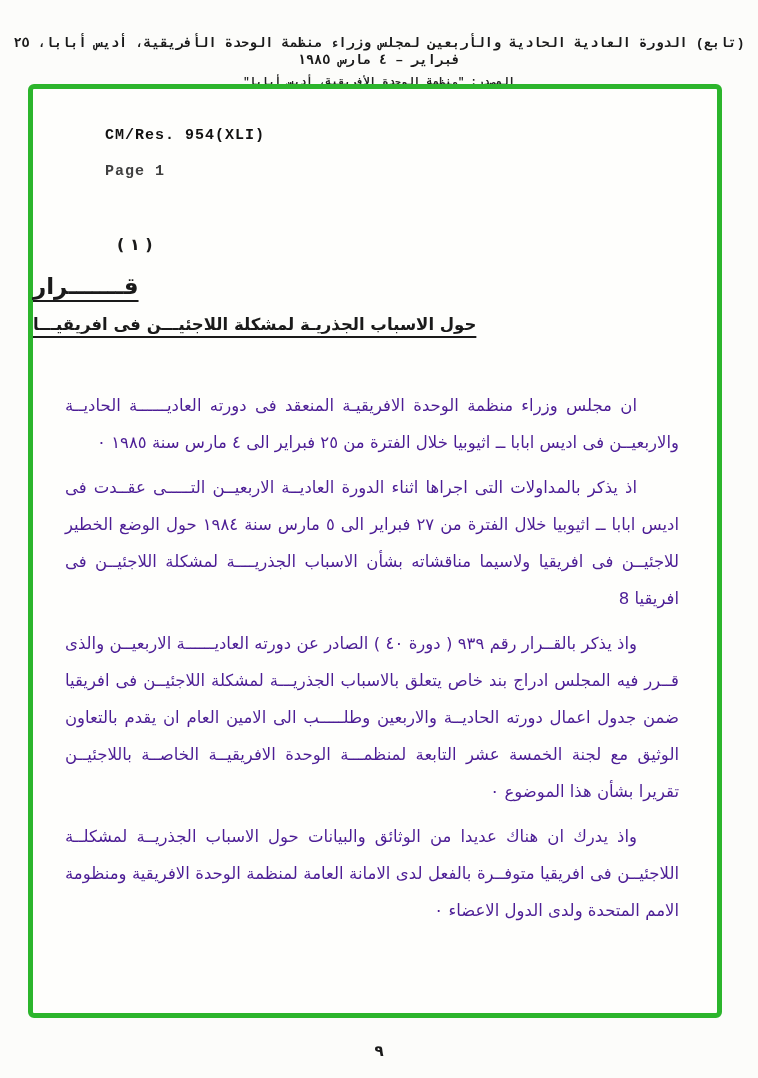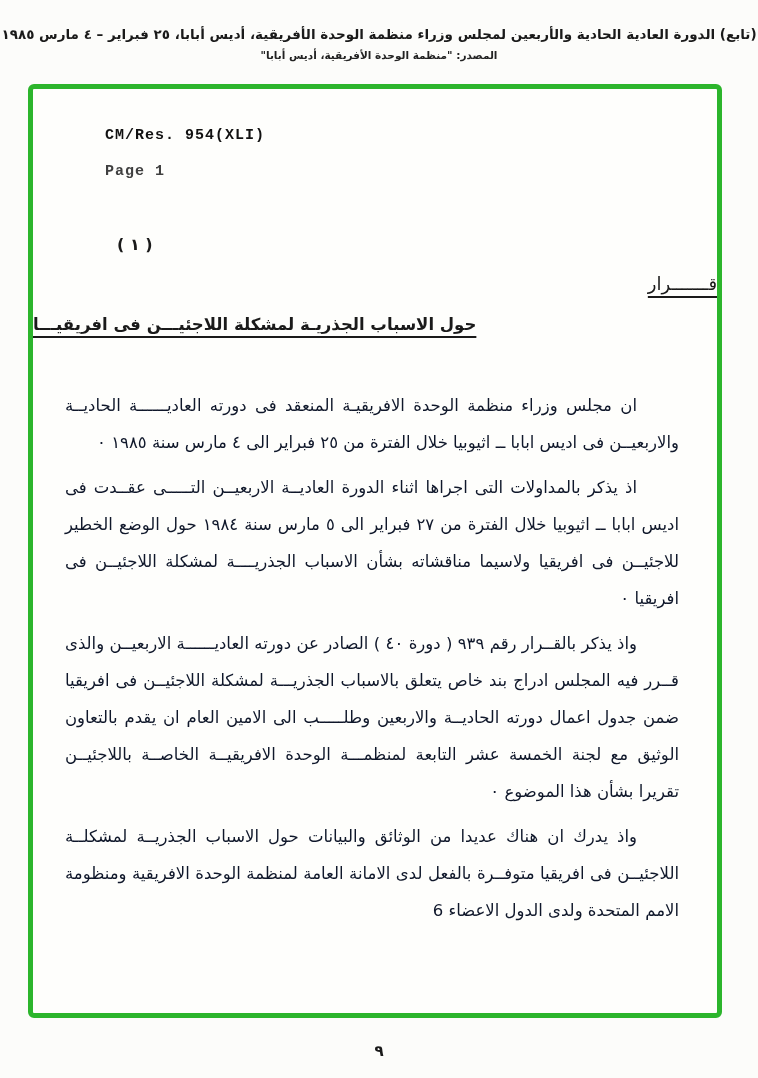--- a/index.html
+++ b/index.html
@@ -11,21 +11,22 @@
     height: 1078px;
     background: #fcfcfa;
     font-family: "DejaVu Sans", sans-serif;
     color: #1a1a1a;
     position: relative;
     overflow: hidden;
   }
   .top-header {
     direction: rtl;
     text-align: center;
-    padding-top: 26px;
+    padding-top: 34px;
+    font-family: Liberation Mono, monospace;
   }
   .header-line1 {
     font-size: 13.5px;
     font-weight: bold;
     letter-spacing: 0.2px;
   }
   .header-line2 {
     font-size: 10.5px;
     font-weight: bold;
     margin-top: 7px;
@@ -68,24 +69,24 @@
     top: 146px;
     font-size: 16px;
     font-weight: bold;
     direction: rtl;
   }
   .res-title {
     position: absolute;
     top: 184px;
     left: 0;
     width: 100%;
-    text-align: right;
+    text-align: left;
     direction: rtl;
-    font-size: 18px;
-    font-weight: normal;
+    font-size: 23px;
+    font-weight: bold;
   }
   .res-title .u,
   .res-subtitle .u {
     text-decoration: underline;
     text-underline-offset: 6px;
     text-decoration-thickness: 1.5px;
   }
   .res-subtitle {
     position: absolute;
     top: 226px;
@@ -108,21 +109,21 @@
   }
   .doc-body {
     position: absolute;
     top: 298px;
     left: 32px;
     right: 38px;
     direction: rtl;
     text-align: justify;
     font-size: 16.5px;
     line-height: 37px;
-    color: #0f172a;
+    color: #4c1d95;
   }
   .doc-body p {
     margin: 0 0 8px 0;
     text-indent: 42px;
   }
   .footer-page-number {
     position: absolute;
     left: 0;
     width: 100%;
     top: 1042px;
@@ -145,19 +146,19 @@
   <div class="doc-page-label">Page 1</div>
   <div class="item-number">( ١ )</div>
   <div class="res-title">
     <span class="u">قـــــــرار</span>
   </div>
   <div class="res-subtitle">
     <span class="u">حول الاسباب الجذريـة لمشكلة اللاجئيـــن فى افريقيـــا</span>
   </div>
   <div class="doc-body">
       <p>ان مجلس وزراء منظمة الوحدة الافريقيـة المنعقد  فى دورته العاديــــــة الحاديــة والاربعيــن فى اديس ابابا ــ اثيوبيا خلال الفترة من ٢٥ فبراير الى ٤ مارس سنة ١٩٨٥ ٠</p>
-      <p>اذ يذكر بالمداولات التى اجراها اثناء الدورة العاديــة الاربعيــن التـــــى عقــدت فى اديس ابابا ــ اثيوبيا خلال الفترة من  ٢٧  فبراير الى ٥ مارس سنة ١٩٨٤ حول الوضع الخطير للاجئيــن فى افريقيا ولاسيما مناقشاته بشأن الاسباب الجذريــــة لمشكلة اللاجئيــن فى افريقيا ٠</p>
+      <p>اذ يذكر بالمداولات التى اجراها اثناء الدورة العاديــة الاربعيــن التـــــى عقــدت فى اديس ابابا ــ اثيوبيا خلال الفترة من  ٢٧  فبراير الى ٥ مارس سنة ١٩٨٤ حول الوضع الخطير للاجئيــن فى افريقيا ولاسيما مناقشاته بشأن الاسباب الجذريــــة لمشكلة اللاجئيــن فى افريقيا 8</p>
       <p>واذ يذكر بالقــرار رقم ٩٣٩ ( دورة ٤٠ )  الصادر عن دورته العاديــــــة الاربعيــن والذى قــرر فيه المجلس ادراج بند خاص يتعلق بالاسباب الجذريـــة لمشكلة اللاجئيــن فى افريقيا ضمن  جدول اعمال دورته الحاديــة والاربعين وطلـــــب الى  الامين العام ان يقدم بالتعاون الوثيق مع لجنة الخمسة عشر التابعة لمنظمـــة الوحدة الافريقيــة الخاصــة باللاجئيــن تقريرا بشأن هذا الموضوع ٠</p>
-      <p>واذ يدرك ان هناك عديدا من الوثائق والبيانات حول الاسباب الجذريــة لمشكلــة اللاجئيــن فى افريقيا متوفــرة بالفعل لدى الامانة العامة لمنظمة الوحدة الافريقية ومنظومة الامم المتحدة ولدى الدول الاعضاء 6</p>
+      <p>واذ يدرك ان هناك عديدا من الوثائق والبيانات حول الاسباب الجذريــة لمشكلــة اللاجئيــن فى افريقيا متوفــرة بالفعل لدى الامانة العامة لمنظمة الوحدة الافريقية ومنظومة الامم المتحدة ولدى الدول الاعضاء ٠</p>
     </div>
 </div>
 
 <div class="footer-page-number">٩</div>
 
 </body></html>

